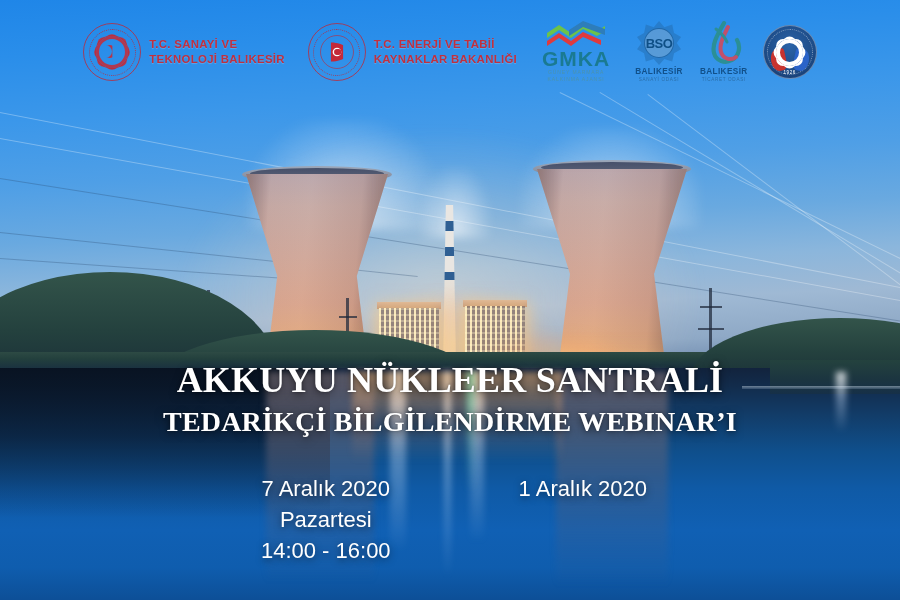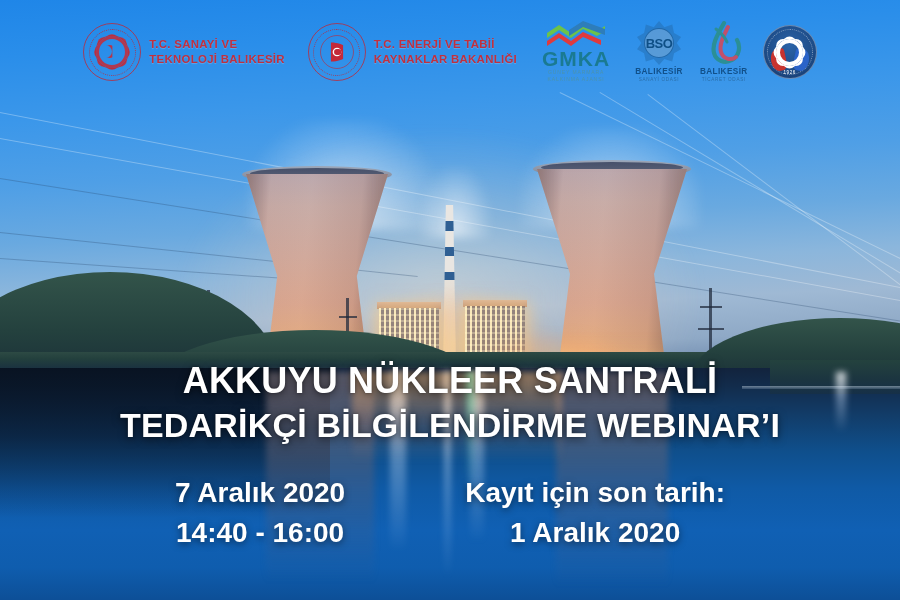--- a/index.html
+++ b/index.html
@@ -344,37 +344,39 @@
     position: absolute;
     left: 0; right: 0; top: 358px;
     text-align: center;
     color: #ffffff;
     font-weight: bold;
     font-size: 36px;
     line-height: 1.27;
     letter-spacing: .2px;
     text-shadow: 0 2px 9px rgba(0,0,0,.55), 0 0 3px rgba(0,0,0,.35);
     white-space: nowrap;
-  }
-  .headline .l2 { font-size: 34px; }
+    font-family: Liberation Serif, serif;
+  }
+  .headline .l2 { font-size: 28px; }
 
   .dates {
     position: absolute;
     left: 0; right: 0; top: 473px;
     display: flex;
     justify-content: center;
     gap: 120px;
     color: #ffffff;
     text-align: center;
   }
   .datecol {
-    font-size: 28px;
-    font-weight: bold;
+    font-size: 22px;
+    font-weight: normal;
     line-height: 1.42;
     text-shadow: 0 2px 7px rgba(0,0,0,.50);
+    margin-left: 8px;
   }
   .datecol div { white-space: nowrap; }
 </style>
 </head>
 <body>
 
 <div id="poster">
 
   <div class="scene">
 
@@ -534,21 +536,21 @@
   </div>
 
   <div class="headline">
     <div class="l1">AKKUYU NÜKLEER SANTRALİ</div>
     <div class="l2">TEDARİKÇİ BİLGİLENDİRME WEBINAR’I</div>
   </div>
 
   <div class="dates">
     <div class="datecol">
       <div>7 Aralık 2020</div>
-      <div>14:40 - 16:00</div>
+      <div>Pazartesi</div>
+      <div>14:00 - 16:00</div>
     </div>
     <div class="datecol">
-      <div>Kayıt için son tarih:</div>
       <div>1 Aralık 2020</div>
     </div>
   </div>
 
 </div>
 
 </body></html>

